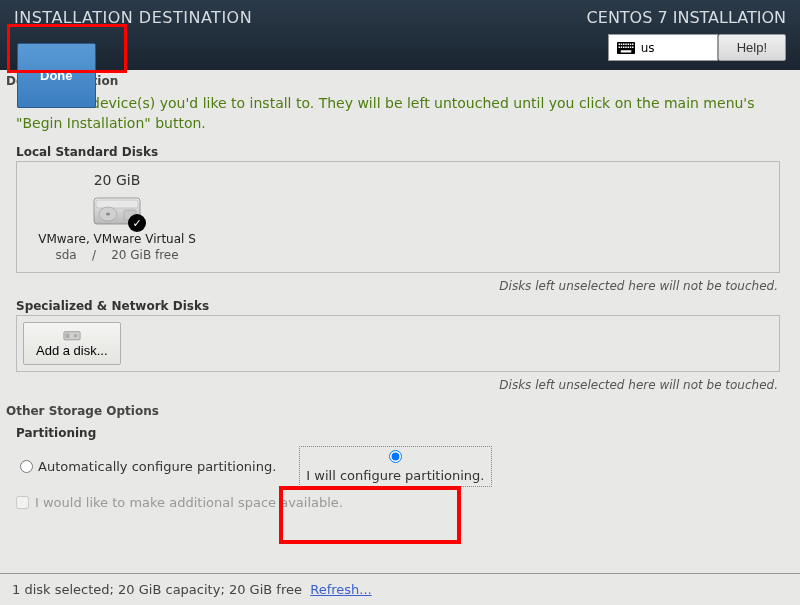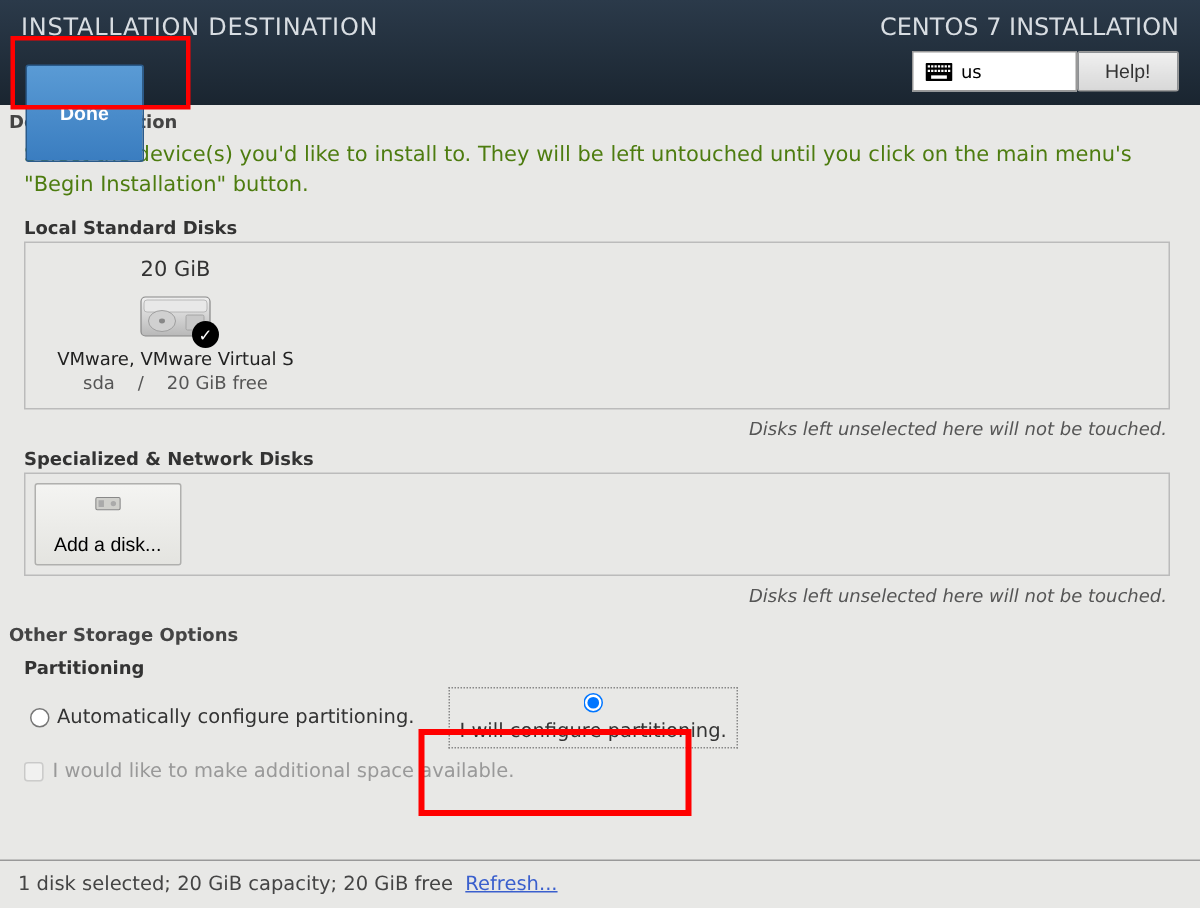--- a/index.html
+++ b/index.html
@@ -171,21 +171,21 @@
     }
     .add-disk-btn {
       background: linear-gradient(to bottom, #f4f4f2, #e4e4e0);
       border: 1px solid #b0b0ae;
       padding: 6px 12px;
       margin: 6px;
       cursor: pointer;
       display: inline-flex;
       flex-direction: column;
       align-items: center;
-      gap: 12px;
+      gap: 0;
       font-size: 13px;
       border-radius: 2px;
     }
     .add-disk-icon {
       width: 18px;
       height: 14px;
     }
     .partitioning-box {
       padding: 0 10px;
     }

